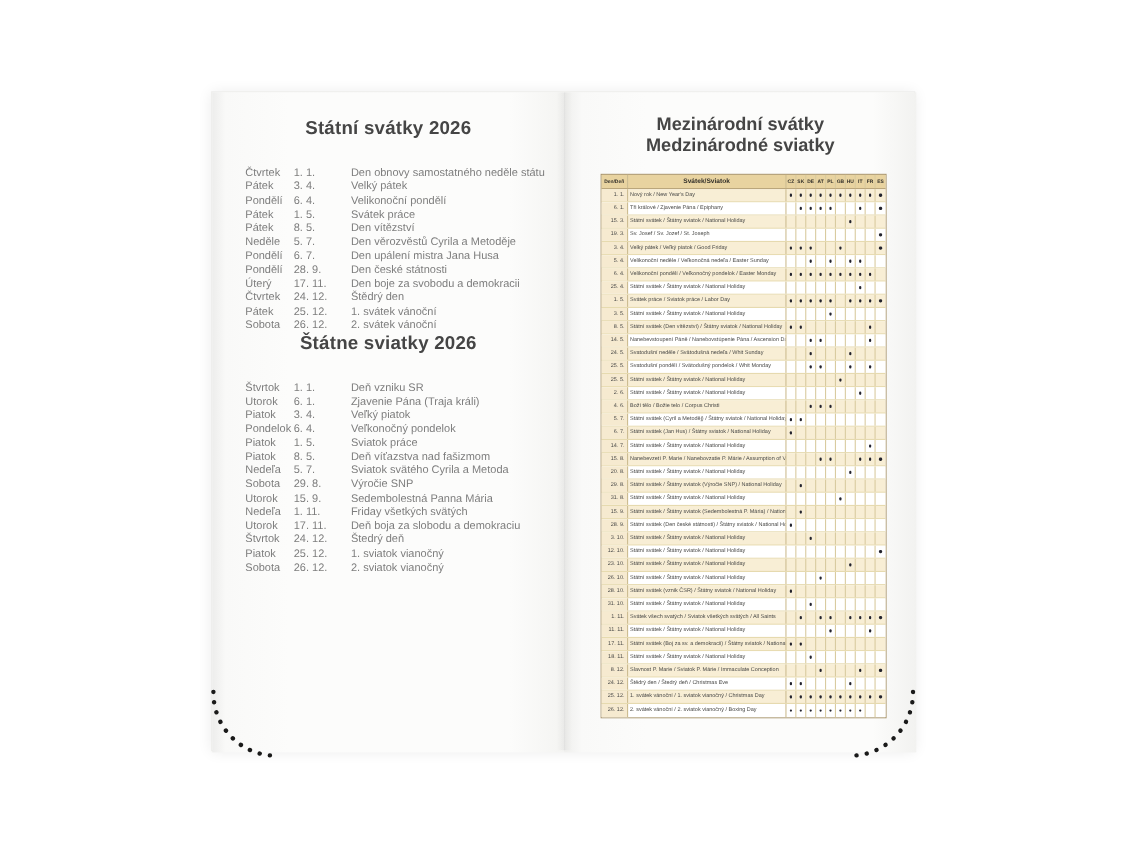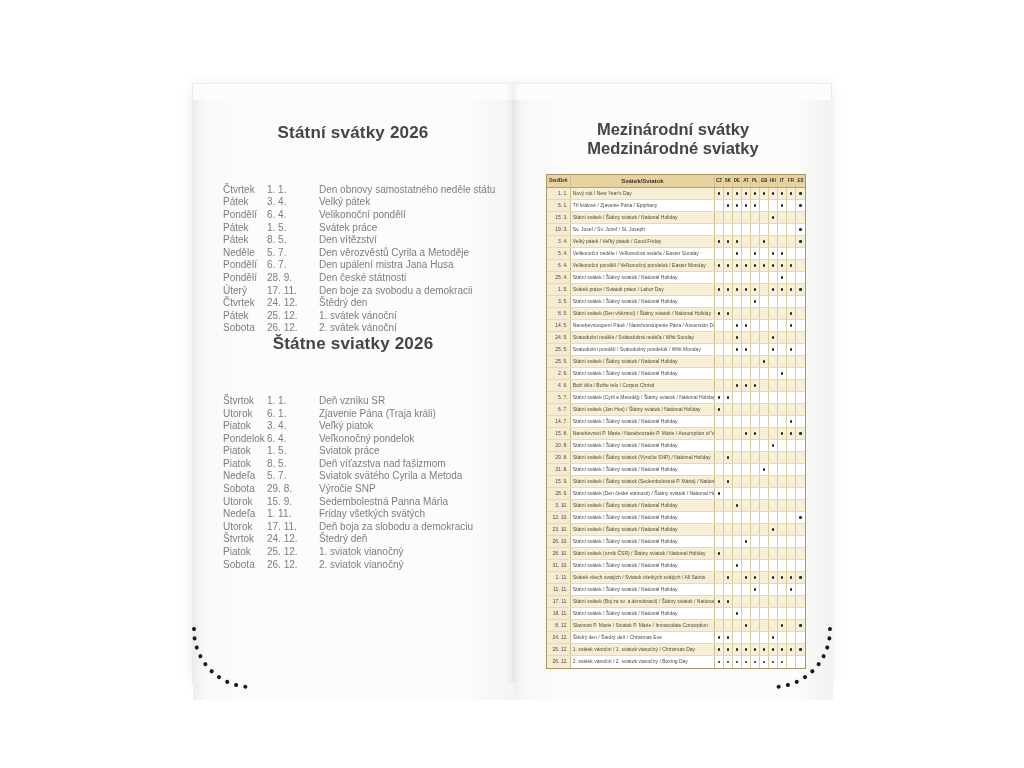--- a/index.html
+++ b/index.html
@@ -3,28 +3,28 @@
 <meta charset="utf-8">
 <style>
   * { margin:0; padding:0; box-sizing:border-box; }
   html,body { width:1024px; height:768px; background:#ffffff; font-family:"Liberation Sans", sans-serif; overflow:hidden; }
   .canvas { position:relative; width:1024px; height:768px; background:#ffffff; }
 
   .spread { position:absolute; left:192px; top:83px; width:640px; height:600px;
             box-shadow:0 1px 12px rgba(0,0,0,0.08); border:1px solid #ececea; background:#fcfcfb; }
   .spread::after { content:''; position:absolute; left:313px; top:0; bottom:0; width:14px; pointer-events:none;
             background:linear-gradient(90deg, rgba(0,0,0,0) 0%, rgba(0,0,0,0.04) 45%, rgba(0,0,0,0.07) 50%, rgba(0,0,0,0.03) 58%, rgba(0,0,0,0) 100%); }
-  .page { position:absolute; top:16px; width:320px; height:600px; }
+  .page { position:absolute; top:0; width:320px; height:600px; }
   .page-left  { left:0;   background:linear-gradient(90deg,#ededec 0px,#f9f9f8 12px,#fcfcfb 70px,#fcfcfb 270px,#f4f4f2 320px); }
   .page-right { left:320px; background:linear-gradient(90deg,#efefed 0px,#f9f9f8 16px,#fcfcfb 75px,#fcfcfb 280px,#f2f2f0 320px); }
 
   .sec-title { font-size:17px; font-weight:bold; color:var(--heading,#454545); text-align:center; letter-spacing:0.2px; height:20px; line-height:20px; }
   .t-cz { margin-top:23px; }
   .t-sk { }
-  .hlist { margin-top:40px; margin-left:30px; margin-right:12px; }
+  .hlist { margin-top:24px; margin-left:30px; margin-right:12px; }
   .h-row { display:flex; height:12.6px; align-items:center; font-size:10px; color:var(--text_gray,#7d7d7d); }
   .h-day  { width:44px; }
   .h-date { width:52px; }
   .h-name { flex:1; white-space:nowrap; }
 
   .int-title { margin-top:20px; font-size:16.5px; font-weight:bold; color:var(--heading,#454545); text-align:center; line-height:19px; }
 
   .int-table { position:absolute; left:33px; top:74px; width:260px; border:1px solid #a9956c; background:#fff; }
   .t-head { display:flex; height:13px; background:var(--table_header_bg,#e8d3a0); font-weight:bold; color:#33302a; border-bottom:1px solid #b5a178; }
   .t-row  { display:flex; height:12px; background:#ffffff; border-bottom:1px solid #e6daaf; color:#4a4a48; }

